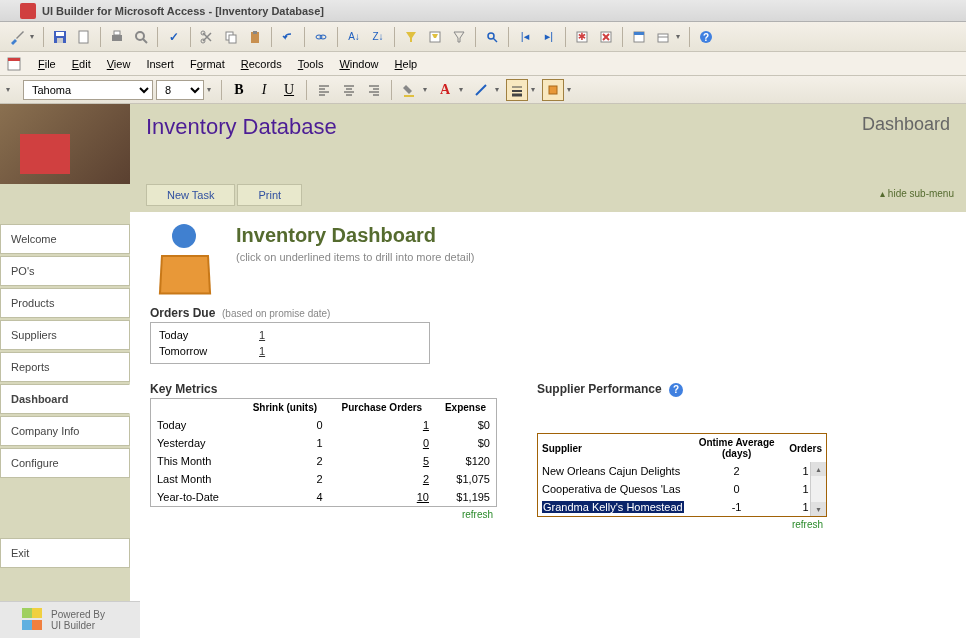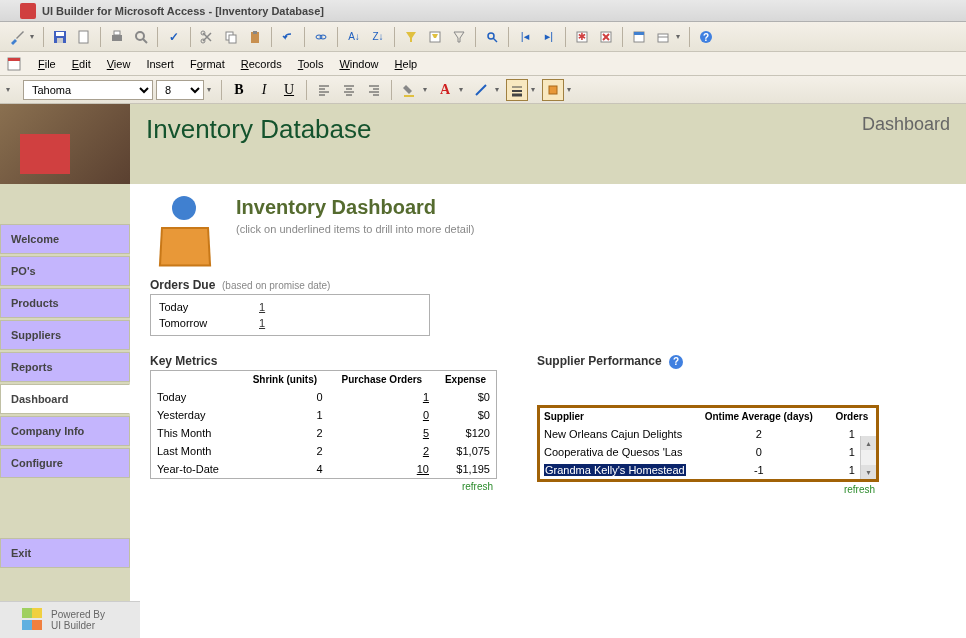--- a/index.html
+++ b/index.html
@@ -30,28 +30,28 @@
 .fb-btn { width: 22px; height: 22px; display: flex; align-items: center; justify-content: center; cursor: pointer; font-family: 'Times New Roman', serif; font-size: 14px; }
 .fb-btn.active { border: 1px solid #a08040; background: #f8e8c0; }
 
 
 .main-wrap { display: flex; height: 534px; }
 .left-col { width: 130px; background: #d8d8bc; display: flex; flex-direction: column; }
 .left-image { height: 80px; background: linear-gradient(135deg, #8a7050, #5a4030); position: relative; overflow: hidden; }
 .left-image::before { content: ''; position: absolute; left: 20px; top: 30px; width: 50px; height: 40px; background: #d04040; }
 
 .side-nav { flex: 1; padding-top: 40px; }
-.nav-item { padding: 8px 10px; border: 1px solid #c0c0a4; margin-bottom: 2px; cursor: pointer; background: #c4b5fd; color: #444; font-weight: bold; }
+.nav-item { padding: 8px 10px; border: 1px solid #c0c0a4; margin-bottom: 2px; cursor: pointer; background: #ffffff; color: #444; }
 .nav-item.active { background: #fff; font-weight: bold; border-right: 1px solid #fff; position: relative; z-index: 2; }
 .nav-exit { margin-top: 60px; }
 .nav-footer { padding: 6px 10px; color: #666; font-size: 10px; }
 
 .content { flex: 1; background: #fff; display: flex; flex-direction: column; }
 .content-header { background: #d8d8bc; height: 80px; padding: 10px 16px 0; display: flex; justify-content: space-between; align-items: flex-start; }
-.page-title { font-size: 26px; color: #14532d; font-weight: normal; }
+.page-title { font-size: 22px; color: #4c1d95; font-weight: normal; }
 .page-context { font-size: 18px; color: #666; }
 
 .action-bar { background: #d8d8bc; padding: 0 16px 6px; display: flex; gap: 2px; position: relative; }
 .action-btn { background: #e8e8cc; border: 1px solid #c0c0a4; padding: 4px 20px; color: #3050a0; cursor: pointer; }
 .hide-submenu { position: absolute; right: 12px; top: 4px; color: #556b2f; font-size: 10px; cursor: pointer; }
 .hide-submenu::before { content: '▴ '; }
 
 .content-body { padding: 12px 20px; flex: 1; overflow: auto; }
 .dash-head { display: flex; gap: 16px; margin-bottom: 12px; }
 .dash-icon { width: 70px; height: 70px; position: relative; }
@@ -71,21 +71,21 @@
 .metrics-wrap { display: flex; gap: 40px; }
 .metrics-box { border: 1px solid #b0b0b0; width: 347px; font-size: 11px; }
 .metrics-box table { width: 100%; border-collapse: collapse; }
 .metrics-box th { text-align: center; font-weight: bold; padding: 3px 6px; font-size: 10px; }
 .metrics-box th:first-child { text-align: left; }
 .metrics-box td { padding: 3px 6px; text-align: right; }
 .metrics-box td:first-child { text-align: left; width: 90px; }
 .metrics-box td .u { text-decoration: underline; cursor: pointer; }
 .refresh { text-align: right; color: #2a8a2a; font-size: 10px; cursor: pointer; padding: 2px 4px; }
 
-.supplier-box { border: 3px solid #a16207; width: 342px; font-size: 11px; position: relative; margin-top: 36px; }
+.supplier-box { border: 1px solid #a16207; width: 290px; font-size: 11px; position: relative; margin-top: 36px; }
 .supplier-box table { width: 100%; border-collapse: collapse; }
 .supplier-box th { text-align: center; font-weight: bold; padding: 3px 4px; font-size: 10px; }
 .supplier-box th:first-child { text-align: left; }
 .supplier-box td { padding: 3px 4px; text-align: center; }
 .supplier-box td:first-child { text-align: left; width: 150px; white-space: nowrap; overflow: hidden; }
 .supplier-box tr.sel td:first-child span { background: #0a246a; color: #fff; padding: 0 1px; }
 .help-icon { display: inline-block; width: 14px; height: 14px; background: #4080e0; color: #fff; border-radius: 50%; text-align: center; line-height: 14px; font-size: 10px; font-weight: bold; margin-left: 4px; cursor: pointer; }
 .scroll-ind { position: absolute; right: 0; top: 28px; width: 16px; bottom: 0; background: #f0f0f0; border-left: 1px solid #ccc; }
 .scroll-ind .thumb-up, .scroll-ind .thumb-down { height: 14px; background: #e0e0e0; display: flex; align-items: center; justify-content: center; font-size: 8px; color: #666; }
 .scroll-ind .thumb-down { position: absolute; bottom: 0; width: 100%; }
@@ -346,20 +346,25 @@
       <div class="nav-item nav-exit">Exit</div>
     </div>
     <div class="nav-footer">OpenGate Software</div>
   </div>
 
   <div class="content">
     <div class="content-header">
       <div class="page-title">Inventory Database</div>
       <div class="page-context">Dashboard</div>
     </div>
+    <div class="action-bar">
+      <div class="action-btn">New Task</div>
+      <div class="action-btn">Print</div>
+      <div class="hide-submenu">hide sub-menu</div>
+    </div>
 
     <div class="content-body">
       <div class="dash-head">
         <div class="dash-icon">
             <div class="gear"></div>
             <div class="box"></div>
           </div>
         <div>
           <div class="dash-title">Inventory Dashboard</div>
           <div class="dash-sub">(click on underlined items to drill into more detail)</div>

